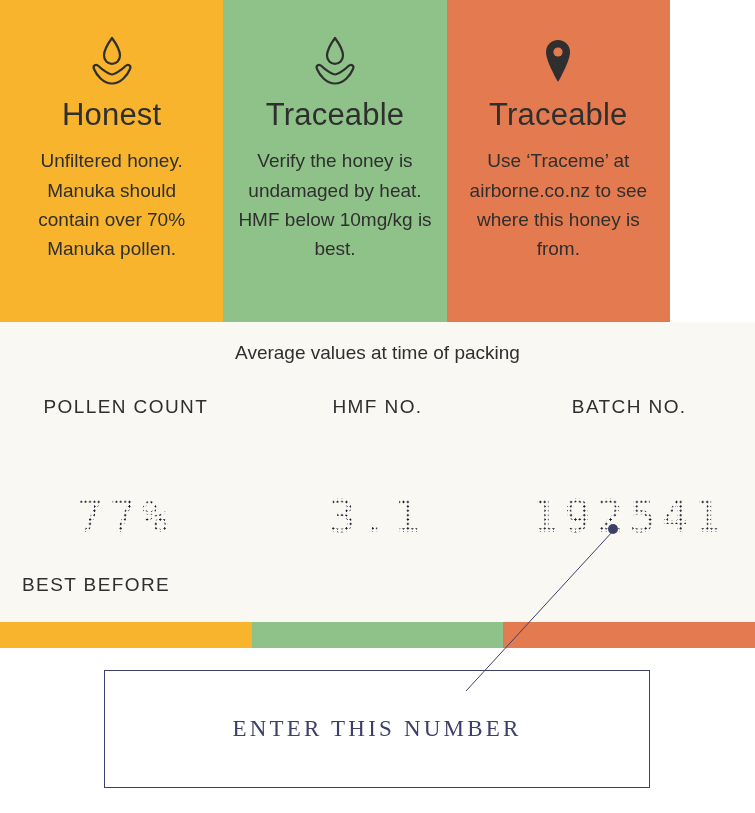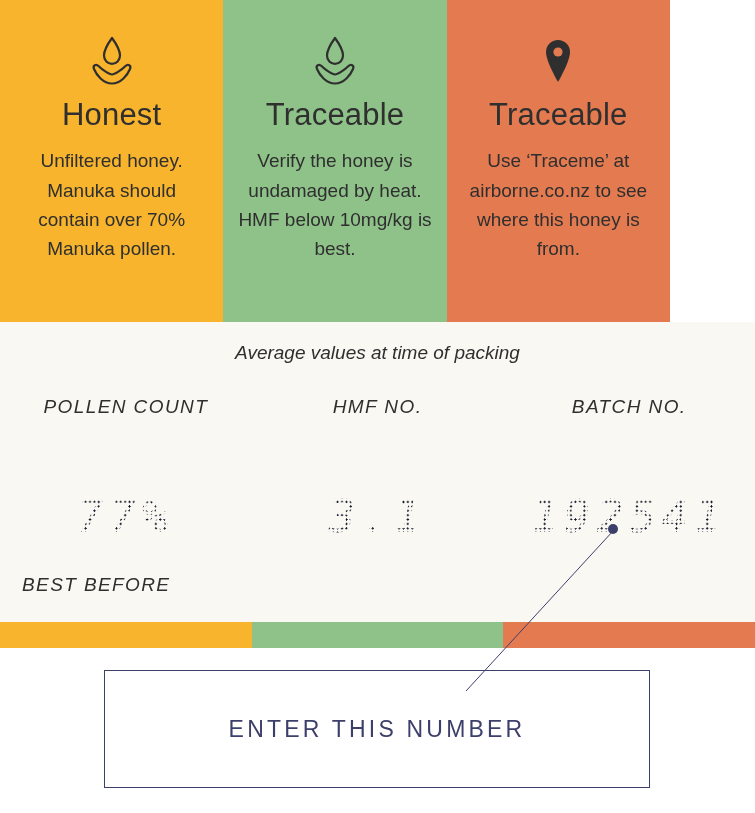--- a/index.html
+++ b/index.html
@@ -62,21 +62,20 @@
     max-width: 240px;
   }
 
   
   .data-panel {
     background: #faf8f2;
     width: 755px;
     height: 300px;
     position: relative;
     box-sizing: border-box;
-    font-style: italic;
   }
   .avg-label {
     text-align: center;
     font-size: 19px;
     color: #2f2f2f;
     padding-top: 20px;
   }
   .col-heads {
     display: flex;
     margin-top: 32px;
@@ -130,20 +129,21 @@
   .stripe .s1 { background: #f7b42c; }
   .stripe .s2 { background: #8fc289; }
   .stripe .s3 { background: #e47a50; }
 
   
   .bottom-area {
     position: relative;
     width: 755px;
     height: 165px;
     background: #ffffff;
+    font-family: Liberation Serif, serif;
   }
   .callout-box {
     position: absolute;
     left: 104px;
     top: 22px;
     width: 546px;
     height: 118px;
     border: 1px solid #3d3f6b;
     box-sizing: border-box;
     display: flex;

